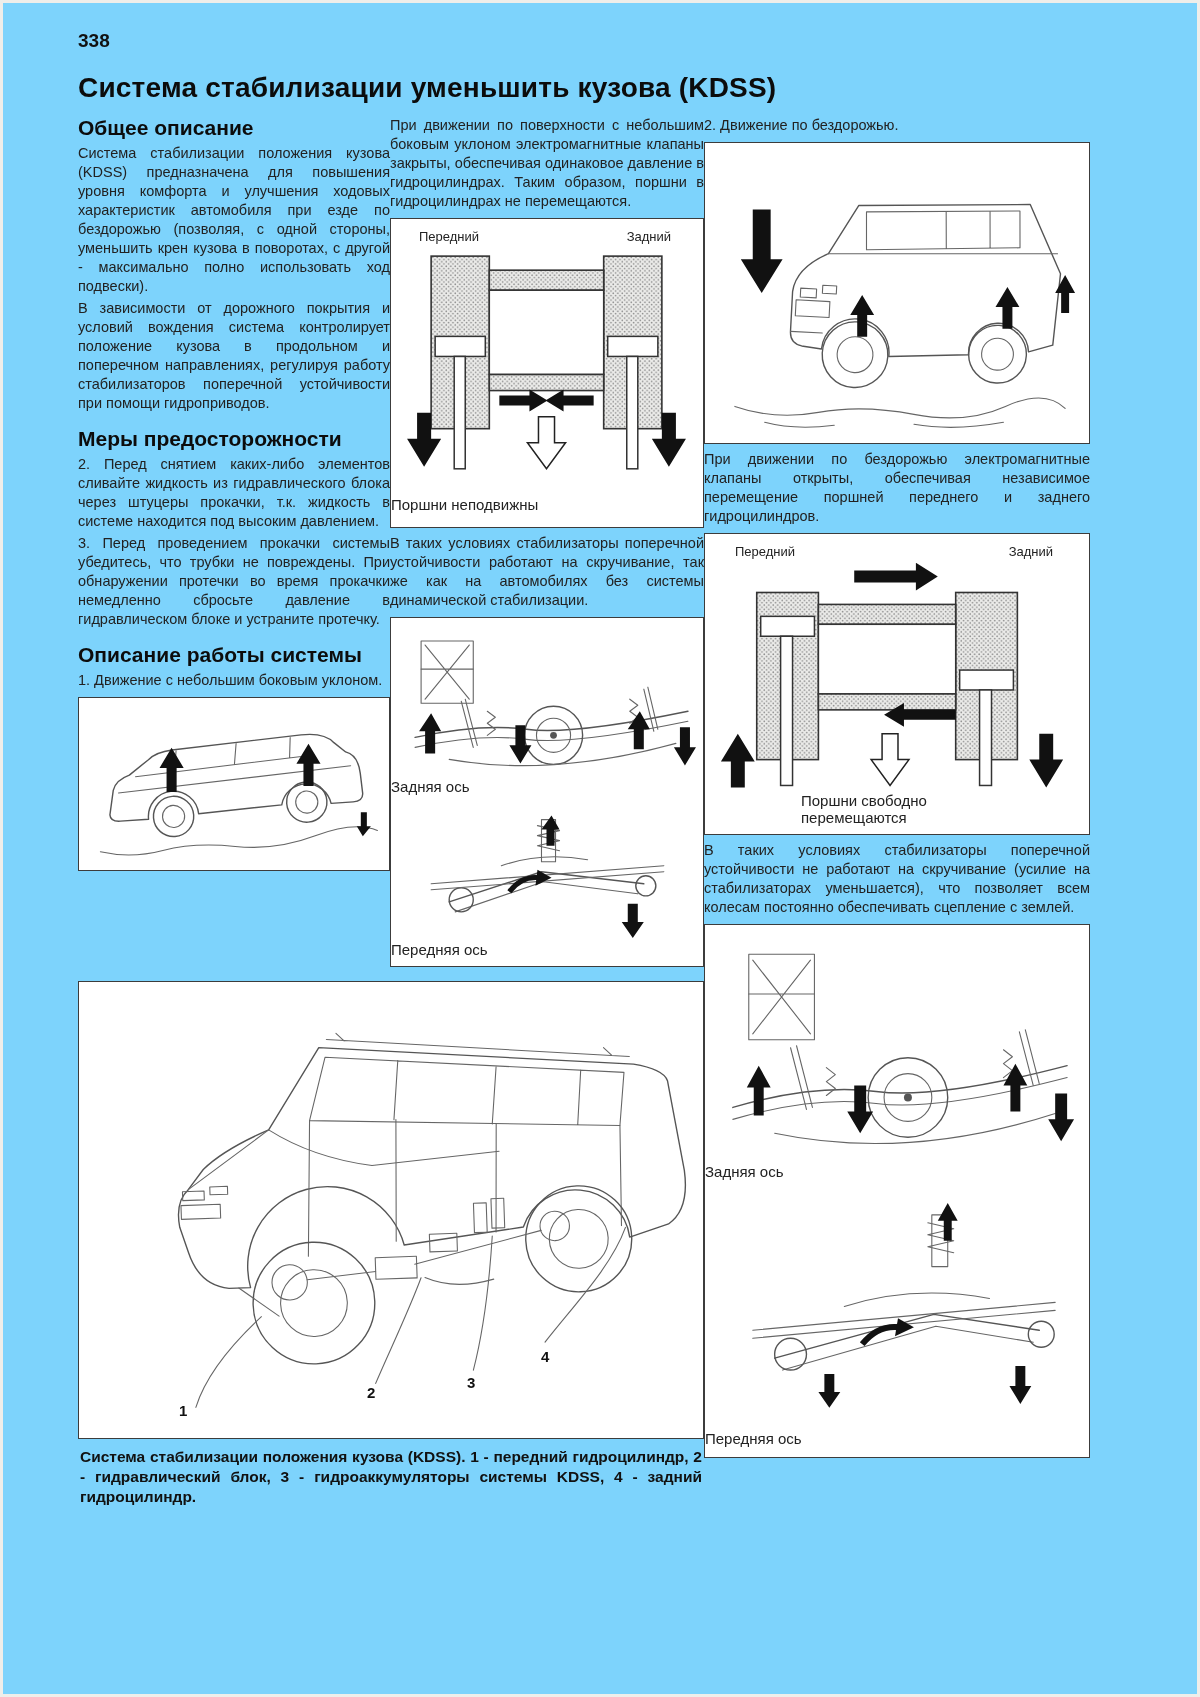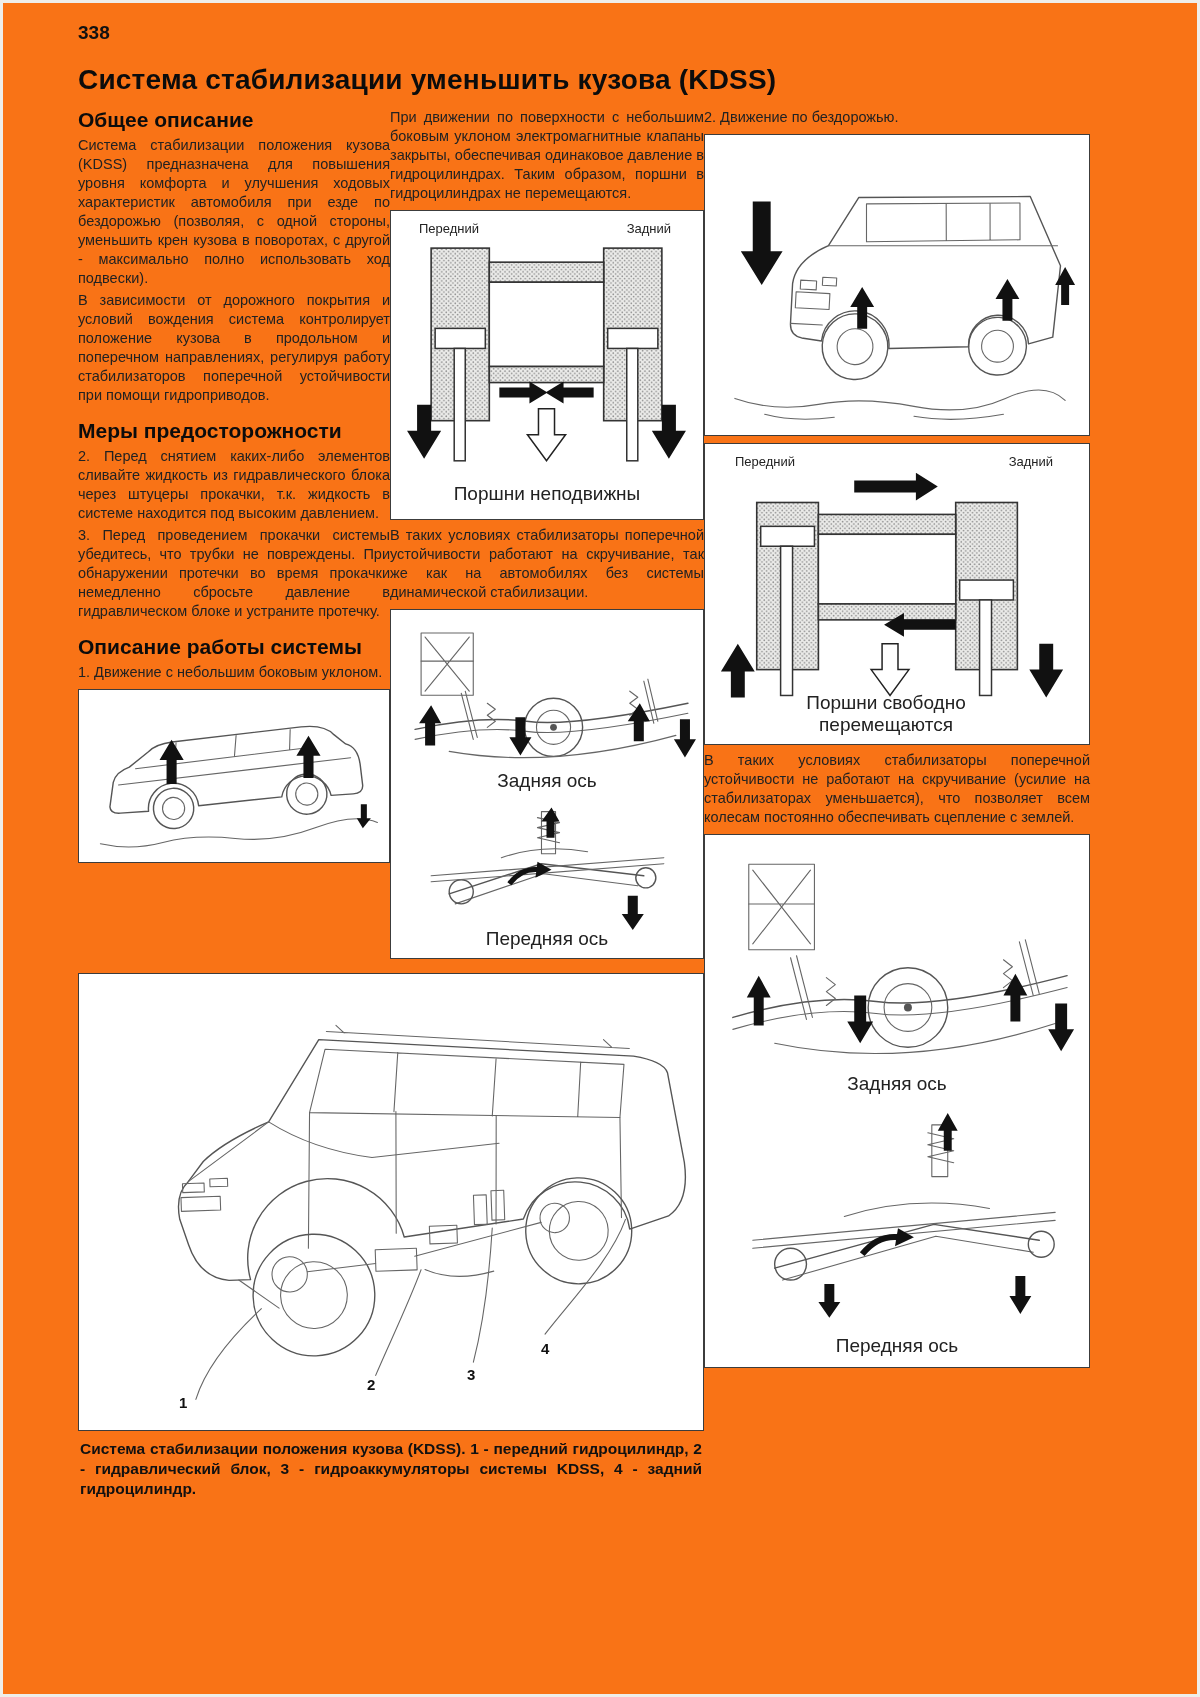--- a/index.html
+++ b/index.html
@@ -1,33 +1,33 @@
 <!DOCTYPE html>
 <html><head>
 <meta charset="utf-8">
 <style>
   html,body{margin:0;padding:0;}
   body{background:#e7e6e2;font-family:"Liberation Sans",sans-serif;}
-  .page{position:relative;width:1200px;min-height:1697px;margin:0 auto;background:#f97316;
-        box-sizing:border-box;padding:22px 82px 40px 78px;color:#1d1d1d;overflow:hidden;
+  .page{position:relative;width:1200px;min-height:1697px;margin:0 auto;background:#7dd3fc;
+        box-sizing:border-box;padding:30px 82px 40px 78px;color:#1d1d1d;overflow:hidden;
         box-shadow:inset 0 0 0 3px #efeeea;}
   .pagenum{font-size:19px;font-weight:bold;color:#111;}
   .title{font-size:28px;font-weight:bold;color:#0c0c0c;margin:20px 0 12px;letter-spacing:.2px;}
   .cols{display:grid;grid-template-columns:312px 314px 386px;align-items:start;}
   .col-left{grid-column:1;grid-row:1;}
   .col-mid{grid-column:2;grid-row:1;}
   .col-right{grid-column:3;grid-row:1 / span 2;}
   .bottom-wrap{grid-column:1 / span 2;grid-row:2;padding-top:8px;}
   h2{font-size:21px;font-weight:bold;margin:14px 0 4px;color:#0c0c0c;}
   h2.first{margin-top:0;}
   .p{font-size:14.5px;line-height:19px;text-align:justify;margin:0 0 3px;color:#222;}
   .fig{position:relative;border:1.6px solid #3c3c3c;background:#fff;margin:7px 0 6px;}
   .fig svg{display:block;position:absolute;left:0;top:0;width:100%;height:100%;}
   .fig-label{position:absolute;font-size:13px;color:#222;}
-  .fig-cap{position:absolute;font-size:19px;color:#222;text-align:center;}
+  .fig-cap{position:absolute;font-size:15px;color:#222;}
   .callout{position:absolute;font-size:15px;font-weight:bold;color:#111;}
   .bottom-cap{font-size:15.5px;font-weight:bold;line-height:20px;text-align:justify;margin:8px 2px 0;color:#111;}
   .lineart{stroke:#555;stroke-width:1.4;fill:none;stroke-linecap:round;stroke-linejoin:round;}
   .lineart2{stroke:#666;stroke-width:1.1;fill:none;stroke-linecap:round;stroke-linejoin:round;}
   .blk{fill:#111;stroke:none;}
   .wht{fill:#fff;stroke:#222;stroke-width:1.5;}
   .cyl{fill:url(#ht);stroke:#333;stroke-width:1.6;}
   .pist{fill:#fff;stroke:#333;stroke-width:1.5;}
 </style>
 </head>
@@ -201,20 +201,21 @@
             </g>
           <g>
               <polygon class="blk" points="304,142 316,162 309,162 309,184 299,184 299,162 292,162"></polygon>
             </g>
           <g>
               <polygon class="blk" points="362,130 372,148 366,148 366,168 358,168 358,148 352,148"></polygon>
             </g>
         </svg>
       </div>
 
+      <p class="p">При движении по бездорожью электромагнитные клапаны открыты, обеспечивая независимое перемещение поршней переднего и заднего гидроцилиндров.</p>
 
       <div class="fig" style="height:300px">
         <svg viewBox="0 0 386 296">
           <g>
               <polygon class="blk" points="150,34 212,34 212,26 234,40 212,54 212,46 150,46"></polygon>
             </g>
           <rect class="cyl" x="52" y="56" width="62" height="168"></rect>
           <rect class="cyl" x="252" y="56" width="62" height="168"></rect>
           <rect class="cyl" x="114" y="68" width="138" height="20"></rect>
           <rect class="pist" x="114" y="88" width="138" height="70"></rect>

